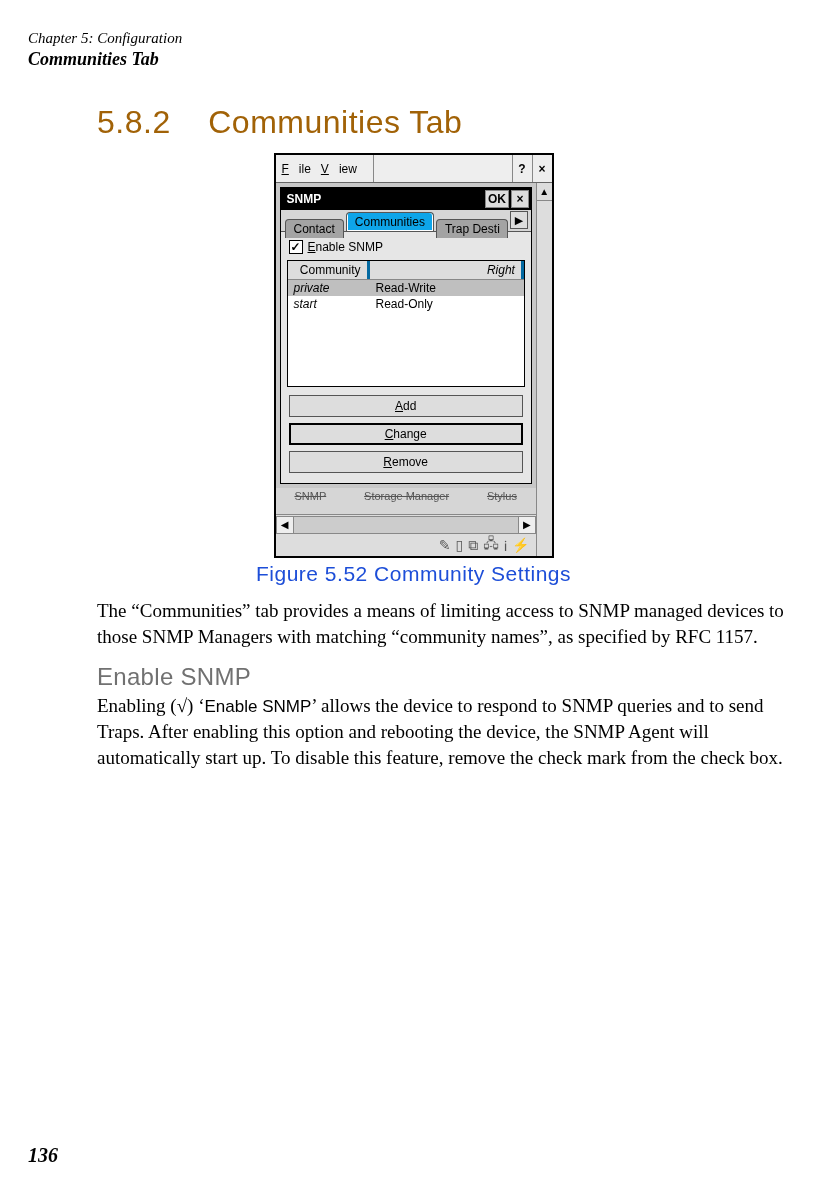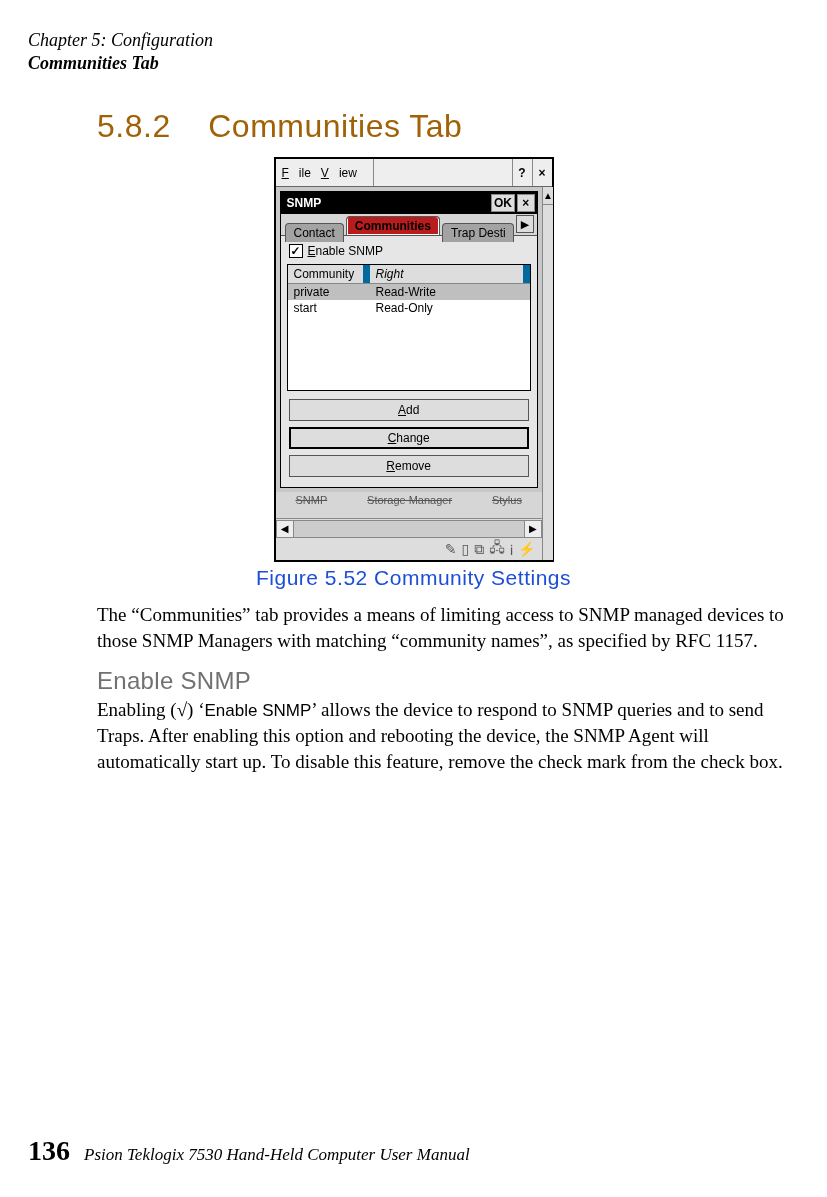--- a/index.html
+++ b/index.html
@@ -7,21 +7,21 @@
       width: 827px;
       height: 1197px;
       background: #fff;
       font-family: "Times New Roman", Times, serif;
       color: #000;
       position: relative;
       padding: 30px 28px 30px 28px;
     }
     .header-chapter {
       font-style: italic;
-      font-size: 18px;
+      font-size: 15px;
       margin-bottom: 2px;
     }
     .header-section {
       font-style: italic;
       font-weight: bold;
       font-size: 18px;
       margin-bottom: 34px;
     }
     .section-heading {
       font-family: Arial, "Helvetica Neue", Helvetica, sans-serif;
@@ -119,22 +119,22 @@
       border: 1px solid #555;
       border-bottom: none;
       background:#a3a3a3;
       margin-right:2px;
       border-radius: 4px 4px 0 0;
       font-size:12px;
       position:relative;
       top:7px;
     }
     .tab.active {
-      background:#b91c1c;
-      font-weight:bold;
+      background:#0ea5e9;
+      font-weight:normal;
       top:0;
       z-index:2;
       box-shadow: 1px -1px 0 #fff inset, -1px 0 0 #fff inset;
     }
     .tab.partial { overflow:hidden; white-space:nowrap; max-width:72px; }
     .tabstrip .tab-arrow {
       margin-left:auto;
       width: 18px; height:18px;
       border:1px solid #555;
       background:#ddd;
@@ -164,31 +164,32 @@
       border:1px solid #000;
       background:#fff;
     }
     .listhdr {
       display:flex;
       background:#ddd;
       border-bottom:1px solid #888;
     }
     .listhdr .col {
       padding: 2px 6px;
-      border-right:7px solid #0369a1;
-      font-size:12px;
+      border-right:3px solid #0369a1;
+      font-size:12px;
+      text-align:right;
     }
     .col.c1 { width: 82px; }
     .col.c2 { flex:1;font-style:italic; }
     .listrow {
       display:flex;
       font-size:12px;
     }
     .listrow .cell { padding: 1px 6px; }
-    .cell.c1 { width:82px; }
+    .cell.c1 { width:82px;font-style:italic; }
     .cell.c2 { flex:1; }
     .listrow.sel { background:#bfbfbf; }
     .listfill { height:74px; }
     .btnrow {
       display:flex;
       justify-content: space-around;
       padding: 8px 2px 4px 2px;
       gap: 6px;
       flex-direction: column;
     }
@@ -277,22 +278,23 @@
     .footer {
       position:absolute;
       bottom: 30px;
       left: 28px;
       right: 28px;
       display:flex;
       align-items:baseline;
       gap: 14px;
     }
     .footer .pnum {
+      font-style: italic;
       font-weight: bold;
-      font-size: 28px;
+      font-size: 20px;
     }
     .footer .ftext {
       font-style: italic;
       font-size: 17px;
     }
   </style>
 </head>
 <body>
 
 <div class="header-chapter">Chapter 5: Configuration</div>
@@ -399,14 +401,13 @@
 <p class="body-text">The “Communities” tab provides a means of limiting access to SNMP managed devices to those SNMP Managers with matching “community names”, as specified by RFC 1157.</p>
 
 <div class="sub-heading">Enable SNMP</div>
 
 <p class="body-text">
   <span>Enabling (√) ‘</span><span class="cond">Enable SNMP</span><span>’ allows the device to respond to SNMP queries and to send Traps. After enabling this option and rebooting the device, the SNMP Agent will automatically start up. To disable this feature, remove the check mark from the check box.</span>
 </p>
 
 <div class="footer">
   <span class="pnum">136</span>
-  <span class="ftext">Psion Teklogix 7530 Hand-Held Computer User Manual</span>
 </div>
 
 </body></html>

